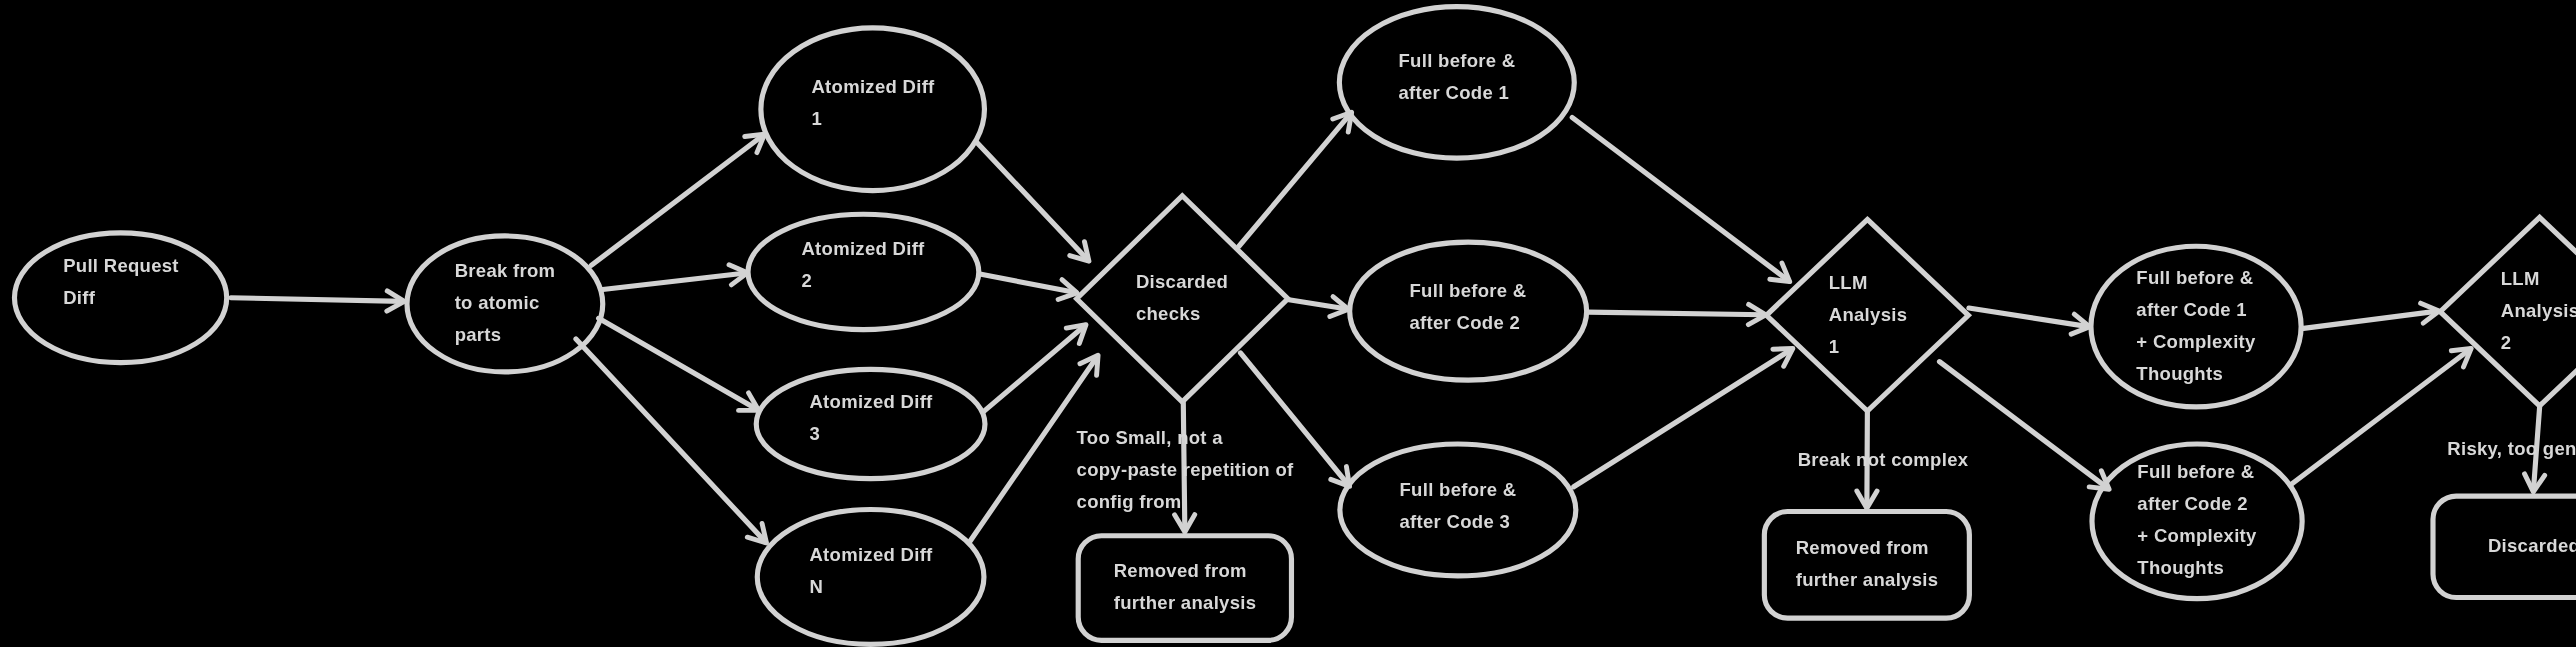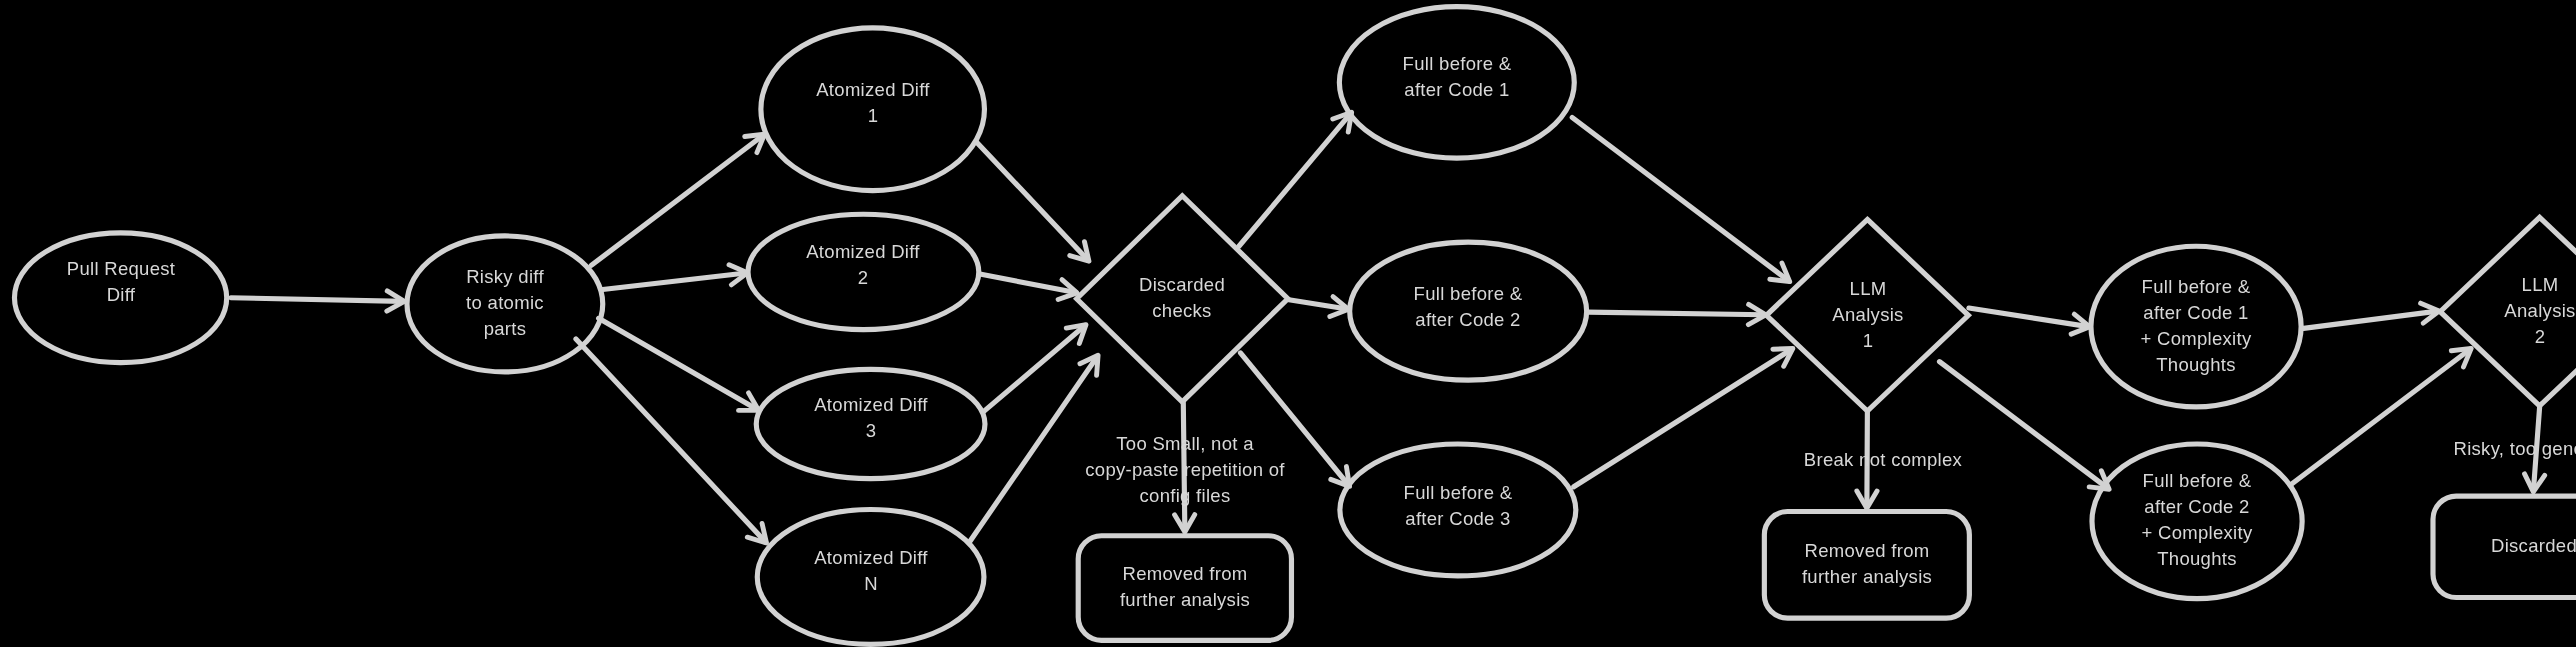--- a/index.html
+++ b/index.html
@@ -10,22 +10,22 @@
   html,body{margin:0;padding:0;background:var(--background);}
   body{width:3334px;height:647px;overflow:hidden;position:relative;
        font-family:"Liberation Sans",sans-serif;}
   .stage{position:absolute;inset:0;}
   svg{position:absolute;left:0;top:0;}
   .shape{fill:none;stroke:var(--stroke);stroke-width:10;}
   .arrow{stroke:var(--stroke);stroke-width:10;fill:none;stroke-linecap:round;}
   .arrowhead{stroke:var(--stroke);fill:none;stroke-linecap:round;stroke-linejoin:round;}
   .lbl{
     position:absolute;transform:translate(-50%,-50%);
-    color:var(--text);font-size:18.5px;font-weight:400;line-height:26px;
-    text-align:center;white-space:pre;letter-spacing:0.3px;
+    color:var(--text);font-size:18.5px;font-weight:700;line-height:32px;
+    text-align:left;white-space:pre;letter-spacing:0.3px;
   }
 </style>
 </head>
 <body>
 
 <div class="stage">
 
   <svg width="3334" height="647" viewBox="0 0 6472 1256">
     <defs>
       <marker id="arrow" viewBox="0 0 20 20" refX="15" refY="10" markerWidth="5.6" markerHeight="5.6" orient="auto-start-reverse">
@@ -76,36 +76,36 @@
     <line class="arrow" x1="3765" y1="702" x2="4092" y2="948" marker-end="url(#arrow)"></line>
     <line class="arrow" x1="4468" y1="638" x2="4732" y2="604" marker-end="url(#arrow)"></line>
     <line class="arrow" x1="4448" y1="940" x2="4795" y2="678" marker-end="url(#arrow)"></line>
     <line class="arrow" x1="4930" y1="790" x2="4918" y2="952" marker-end="url(#arrow)"></line>
     <line class="arrow" x1="5125" y1="604" x2="5375" y2="610" marker-end="url(#arrow)"></line>
     <line class="arrow" x1="5826" y1="612" x2="6105" y2="620" marker-end="url(#arrow)"></line>
   </svg>
 
   <div class="lbl" style="left:121px;top:282px">Pull Request
 Diff</div>
-  <div class="lbl" style="left:505px;top:303px">Risky diff
+  <div class="lbl" style="left:505px;top:303px">Break from
 to atomic
 parts</div>
   <div class="lbl" style="left:873px;top:103px">Atomized Diff
 1</div>
   <div class="lbl" style="left:863px;top:265px">Atomized Diff
 2</div>
   <div class="lbl" style="left:871px;top:418px">Atomized Diff
 3</div>
   <div class="lbl" style="left:871px;top:571px">Atomized Diff
 N</div>
   <div class="lbl" style="left:1182px;top:298px">Discarded
 checks</div>
   <div class="lbl" style="left:1185px;top:470px">Too Small, not a
 copy-paste repetition of
-config files</div>
+config from</div>
   <div class="lbl" style="left:1185px;top:587px">Removed from
 further analysis</div>
   <div class="lbl" style="left:1457px;top:77px">Full before &amp;
 after Code 1</div>
   <div class="lbl" style="left:1468px;top:307px">Full before &amp;
 after Code 2</div>
   <div class="lbl" style="left:1458px;top:506px">Full before &amp;
 after Code 3</div>
   <div class="lbl" style="left:1868px;top:315px">LLM
 Analysis

